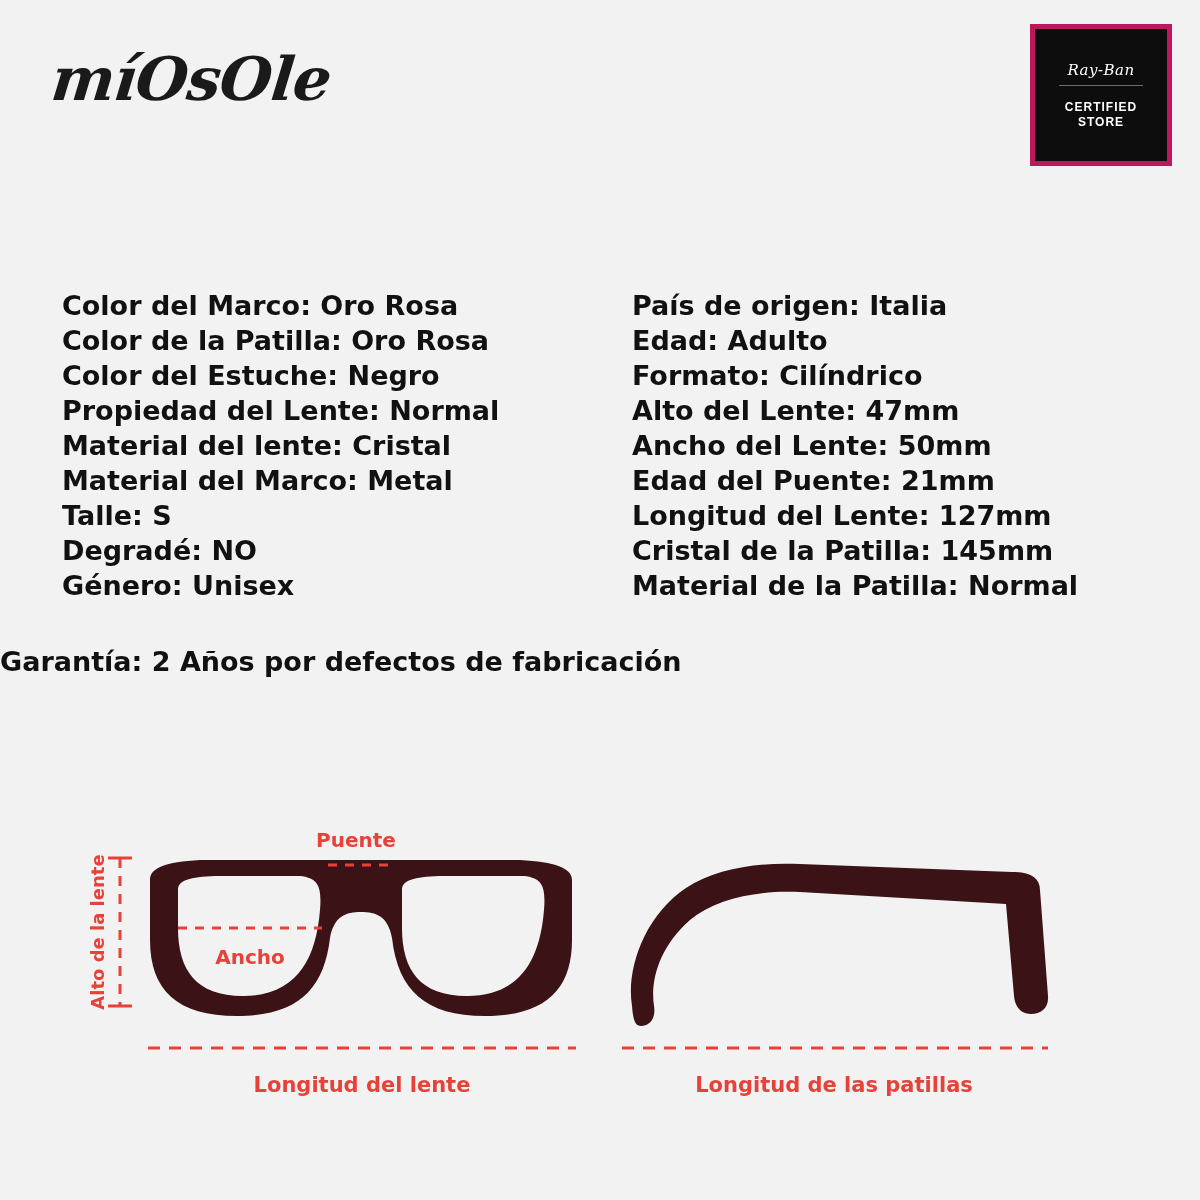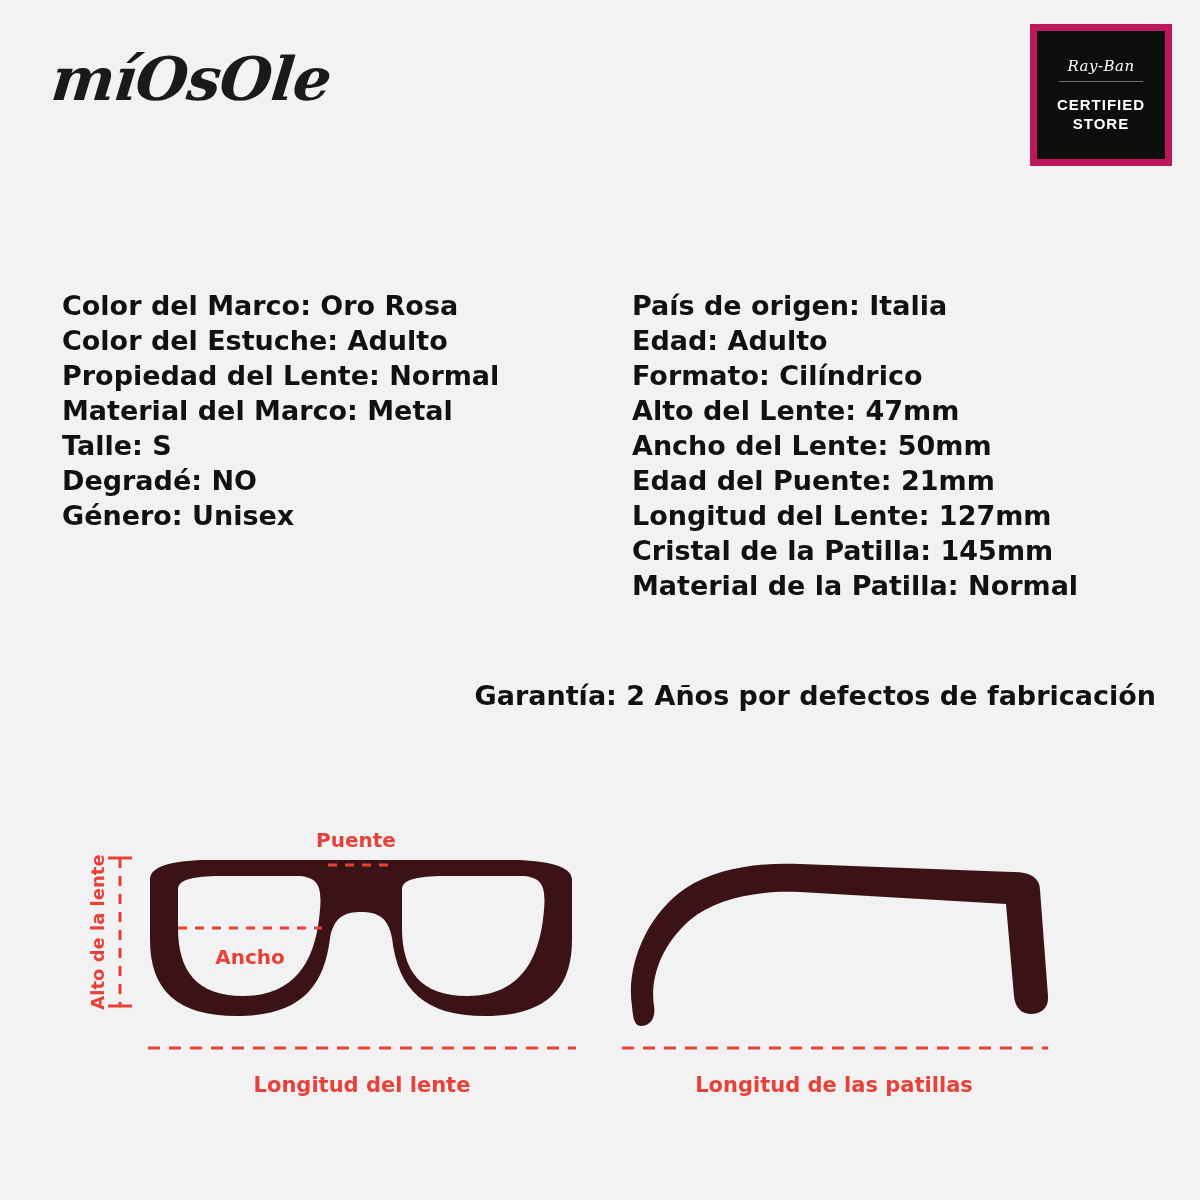--- a/index.html
+++ b/index.html
@@ -36,21 +36,21 @@
     color: #1a1a1a;
     transform: skewX(-6deg);
   }
   .cert-badge {
     position: absolute;
     right: 28px;
     top: 24px;
     width: 142px;
     height: 142px;
     background: #0d0d0d;
-    border: 7px solid #be185d;
+    border: 5px solid #be185d;
     box-sizing: border-box;
     display: flex;
     flex-direction: column;
     align-items: center;
     justify-content: center;
   }
   .cert-badge .rb-logo {
     font-family: "DejaVu Serif", serif;
     font-style: italic;
     font-size: 15px;
@@ -61,21 +61,21 @@
   .cert-badge .rb-rule {
     width: 84px;
     height: 1px;
     background: #6d6d6d;
     margin-bottom: 14px;
   }
   .cert-badge .cert-line1,
   .cert-badge .cert-line2 {
     font-family: "Liberation Sans", sans-serif;
     font-weight: 700;
-    font-size: 15px;
+    font-size: 12px;
     color: #ffffff;
     letter-spacing: 1px;
     line-height: 1.25;
   }
 
   
   .specs {
     position: absolute;
     top: 288px;
     left: 0;
@@ -97,24 +97,24 @@
   .spec-col.right {
     width: 630px;
     padding-left: 62px;
     box-sizing: border-box;
   }
   .spec-line {
     white-space: nowrap;
   }
   .warranty {
     position: absolute;
-    top: 680px;
+    top: 646px;
     left: 0;
     width: 1156px;
-    text-align: right;
+    text-align: left;
     font-family: "DejaVu Sans", sans-serif;
     font-weight: 700;
     font-size: 27px;
     color: #111111;
   }
 
   
   .diagram {
     position: absolute;
     top: 820px;
@@ -136,22 +136,24 @@
     <div class="rb-logo">Ray-Ban</div>
     <div class="rb-rule"></div>
     <div class="cert-line1">CERTIFIED</div>
     <div class="cert-line2">STORE</div>
   </div>
 </div>
 
 <div class="specs">
   <div class="spec-col left">
     <div class="spec-line">Color del Marco: Oro Rosa</div>
-    <div class="spec-line">Color del Estuche: Adulto</div>
+    <div class="spec-line">Color de la Patilla: Oro Rosa</div>
+    <div class="spec-line">Color del Estuche: Negro</div>
     <div class="spec-line">Propiedad del Lente: Normal</div>
+    <div class="spec-line">Material del lente: Cristal</div>
     <div class="spec-line">Material del Marco: Metal</div>
     <div class="spec-line">Talle: S</div>
     <div class="spec-line">Degradé: NO</div>
     <div class="spec-line">Género: Unisex</div>
   </div>
   <div class="spec-col right">
     <div class="spec-line">País de origen: Italia</div>
     <div class="spec-line">Edad: Adulto</div>
     <div class="spec-line">Formato: Cilíndrico</div>
     <div class="spec-line">Alto del Lente: 47mm</div>

